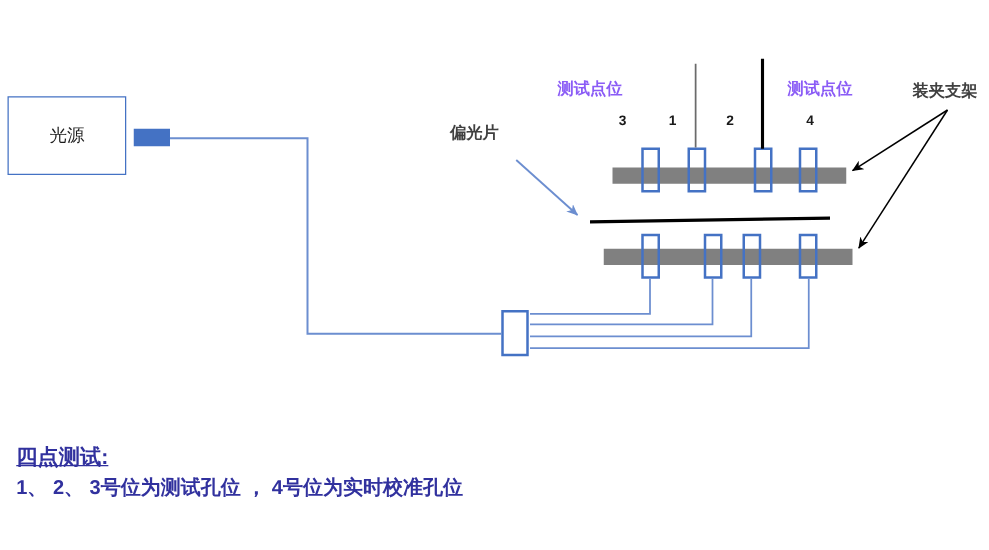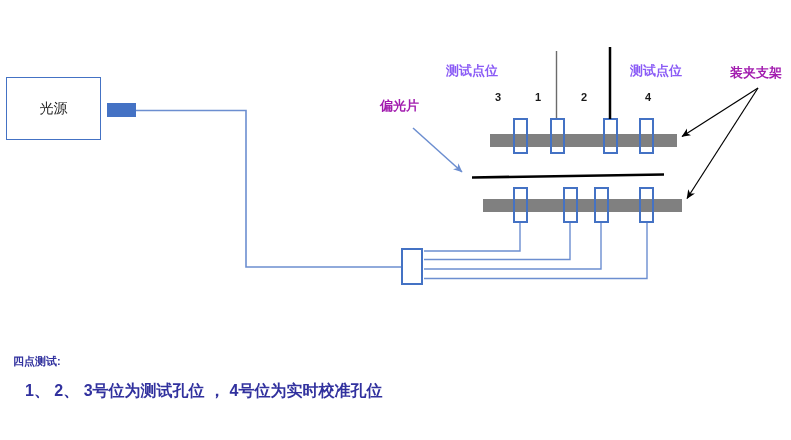--- a/index.html
+++ b/index.html
@@ -18,32 +18,32 @@
 
   .hole{position:absolute;box-sizing:border-box;width:15px;height:36px;border:2px solid #4472C4;background:transparent;z-index:3;}
   .hu{top:118px;} .hl{top:187px;}
   .hu1{left:513px;} .hu2{left:550px;} .hu3{left:603px;} .hu4{left:639px;}
   .hl1{left:513px;} .hl2{left:563px;} .hl3{left:594px;} .hl4{left:639px;}
 
   .splitter{left:401px;top:248px;width:22px;height:37px;border:2px solid #4472C4;z-index:4;position:absolute;box-sizing:border-box;background:#fff;}
 
   .lbl{position:absolute;white-space:nowrap;font-weight:600;z-index:6;}
   .lbl-red{color:#8b5cf6;font-size:13px;}
-  .lbl-black{color:#a21caf;font-size:13px;}
+  .lbl-black{color:#404040;font-size:13px;}
   .lbl-test{left:446px;top:62px;}
   .lbl-cal{left:630px;top:62px;}
   .lbl-bracket{left:730px;top:64px;}
-  .lbl-pol{left:380px;top:97px;}
+  .lbl-pol{left:360px;top:97px;}
 
   .pos-num{position:absolute;top:91px;transform:translateX(-50%);font-size:11px;font-weight:700;color:#1a1a1a;z-index:6;}
   .pn1{left:498px;} .pn2{left:538px;} .pn3{left:584px;} .pn4{left:648px;}
 
   .notes{position:absolute;left:13px;top:354px;color:#31319E;font-weight:700;z-index:6;}
-  .notes .t1{font-size:11px;margin:0 0 3px 0;}
-  .notes .t2{font-size:16px;margin:12px;text-align:center;}
+  .notes .t1{font-size:17px;margin:0 0 3px 0;text-decoration:underline;}
+  .notes .t2{font-size:16px;margin:0;text-align:center;}
 </style>
 </head>
 <body>
 
 <div class="canvas">
 
   <svg class="overlay" viewBox="0 0 791 440" xmlns="http://www.w3.org/2000/svg">
     <defs>
       <marker id="ah-black" markerUnits="userSpaceOnUse" markerWidth="12" markerHeight="10" refX="8.5" refY="4" orient="auto">
         <path d="M0,0 L9,4 L0,8 L2.6,4 Z" fill="#000000"></path>

